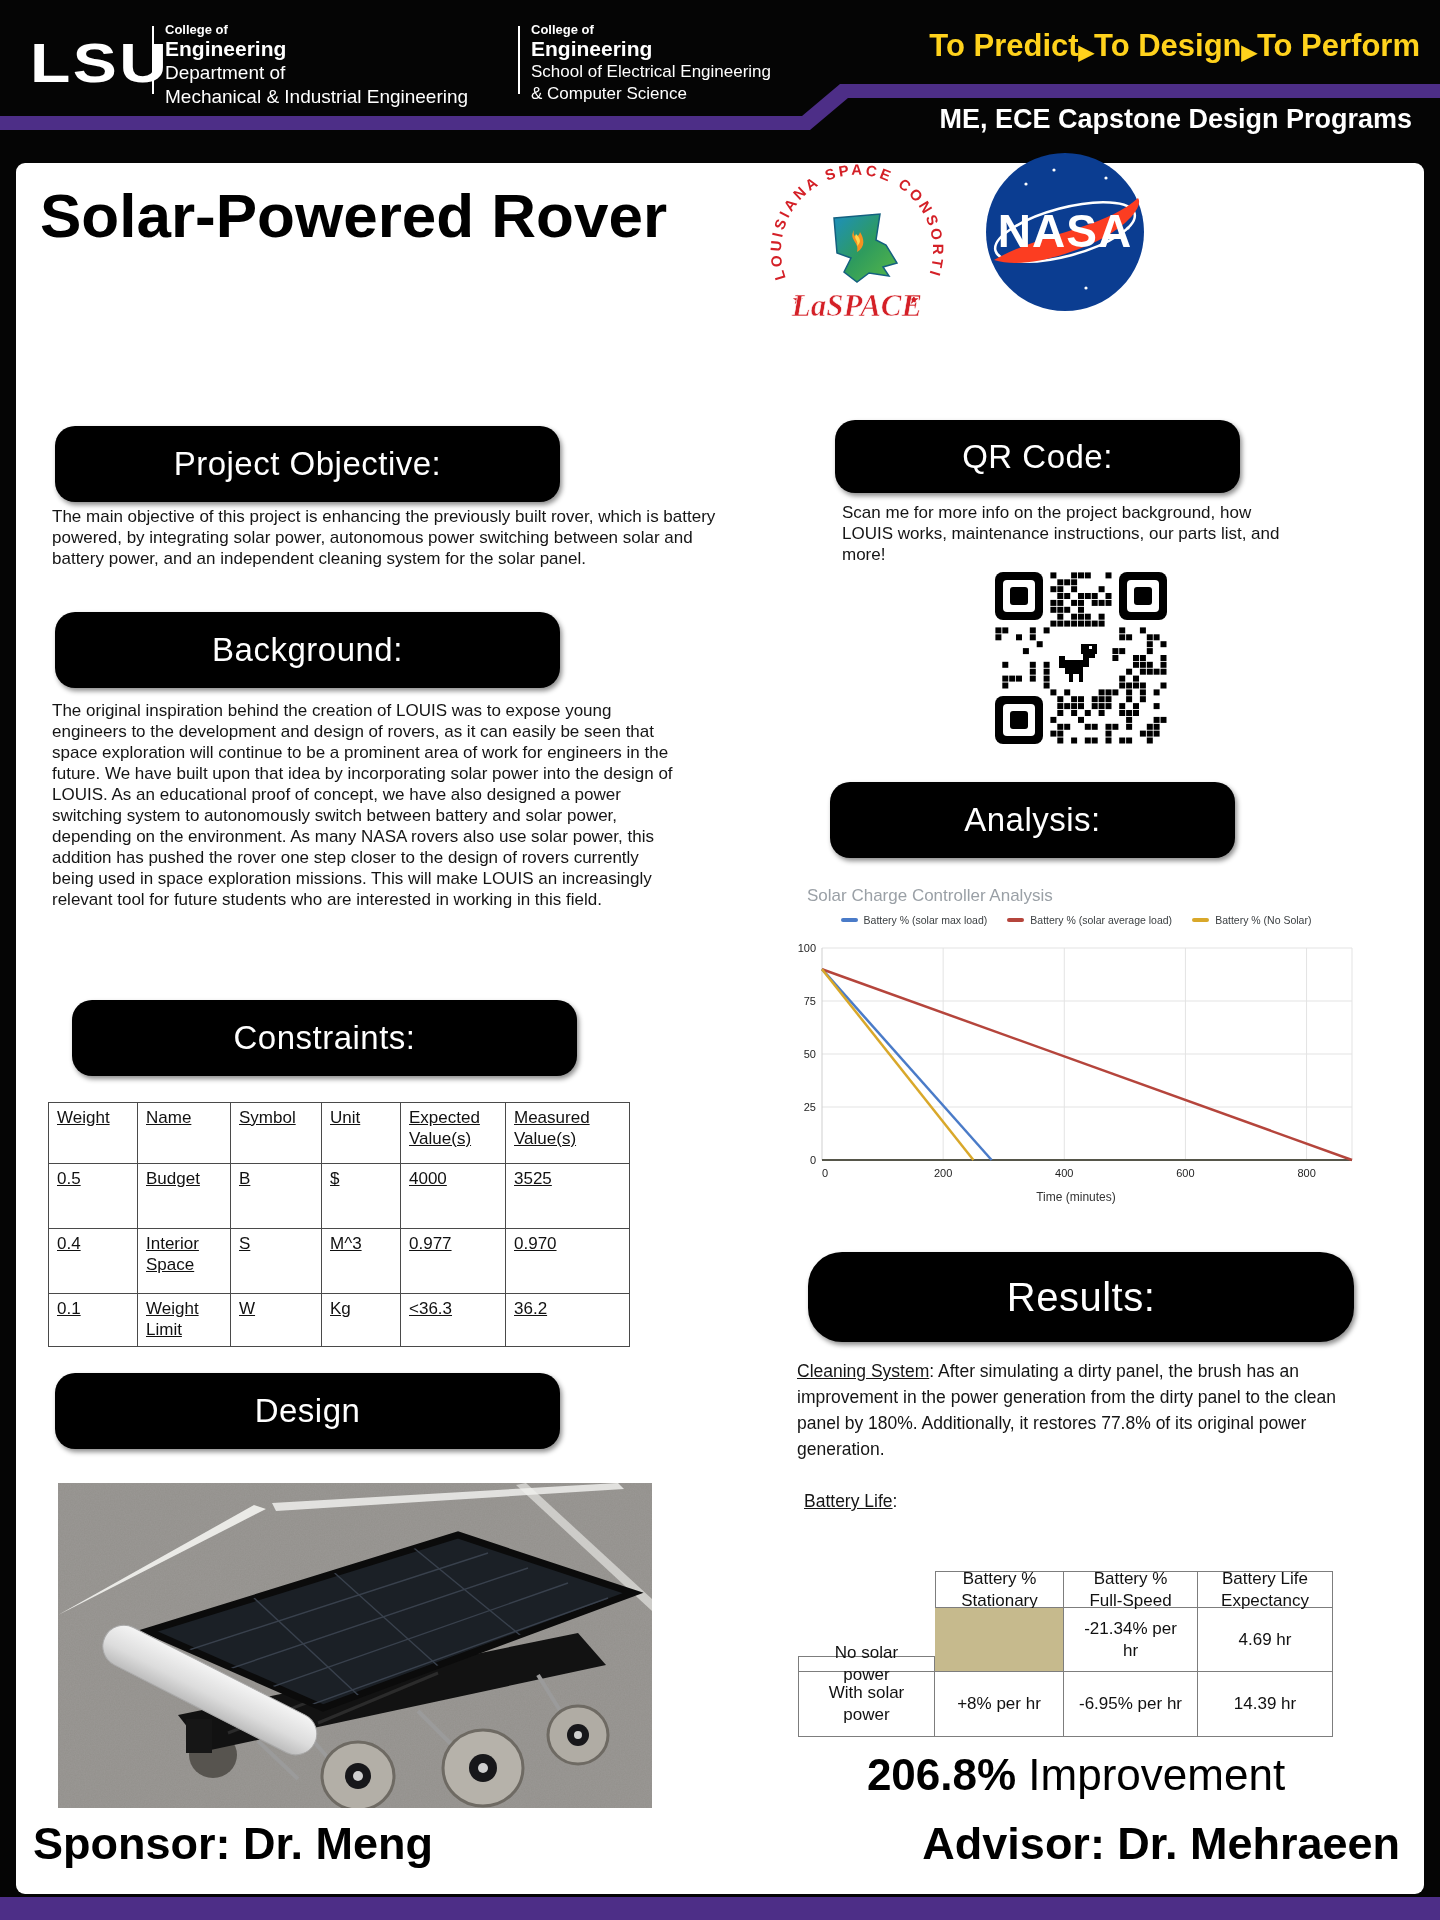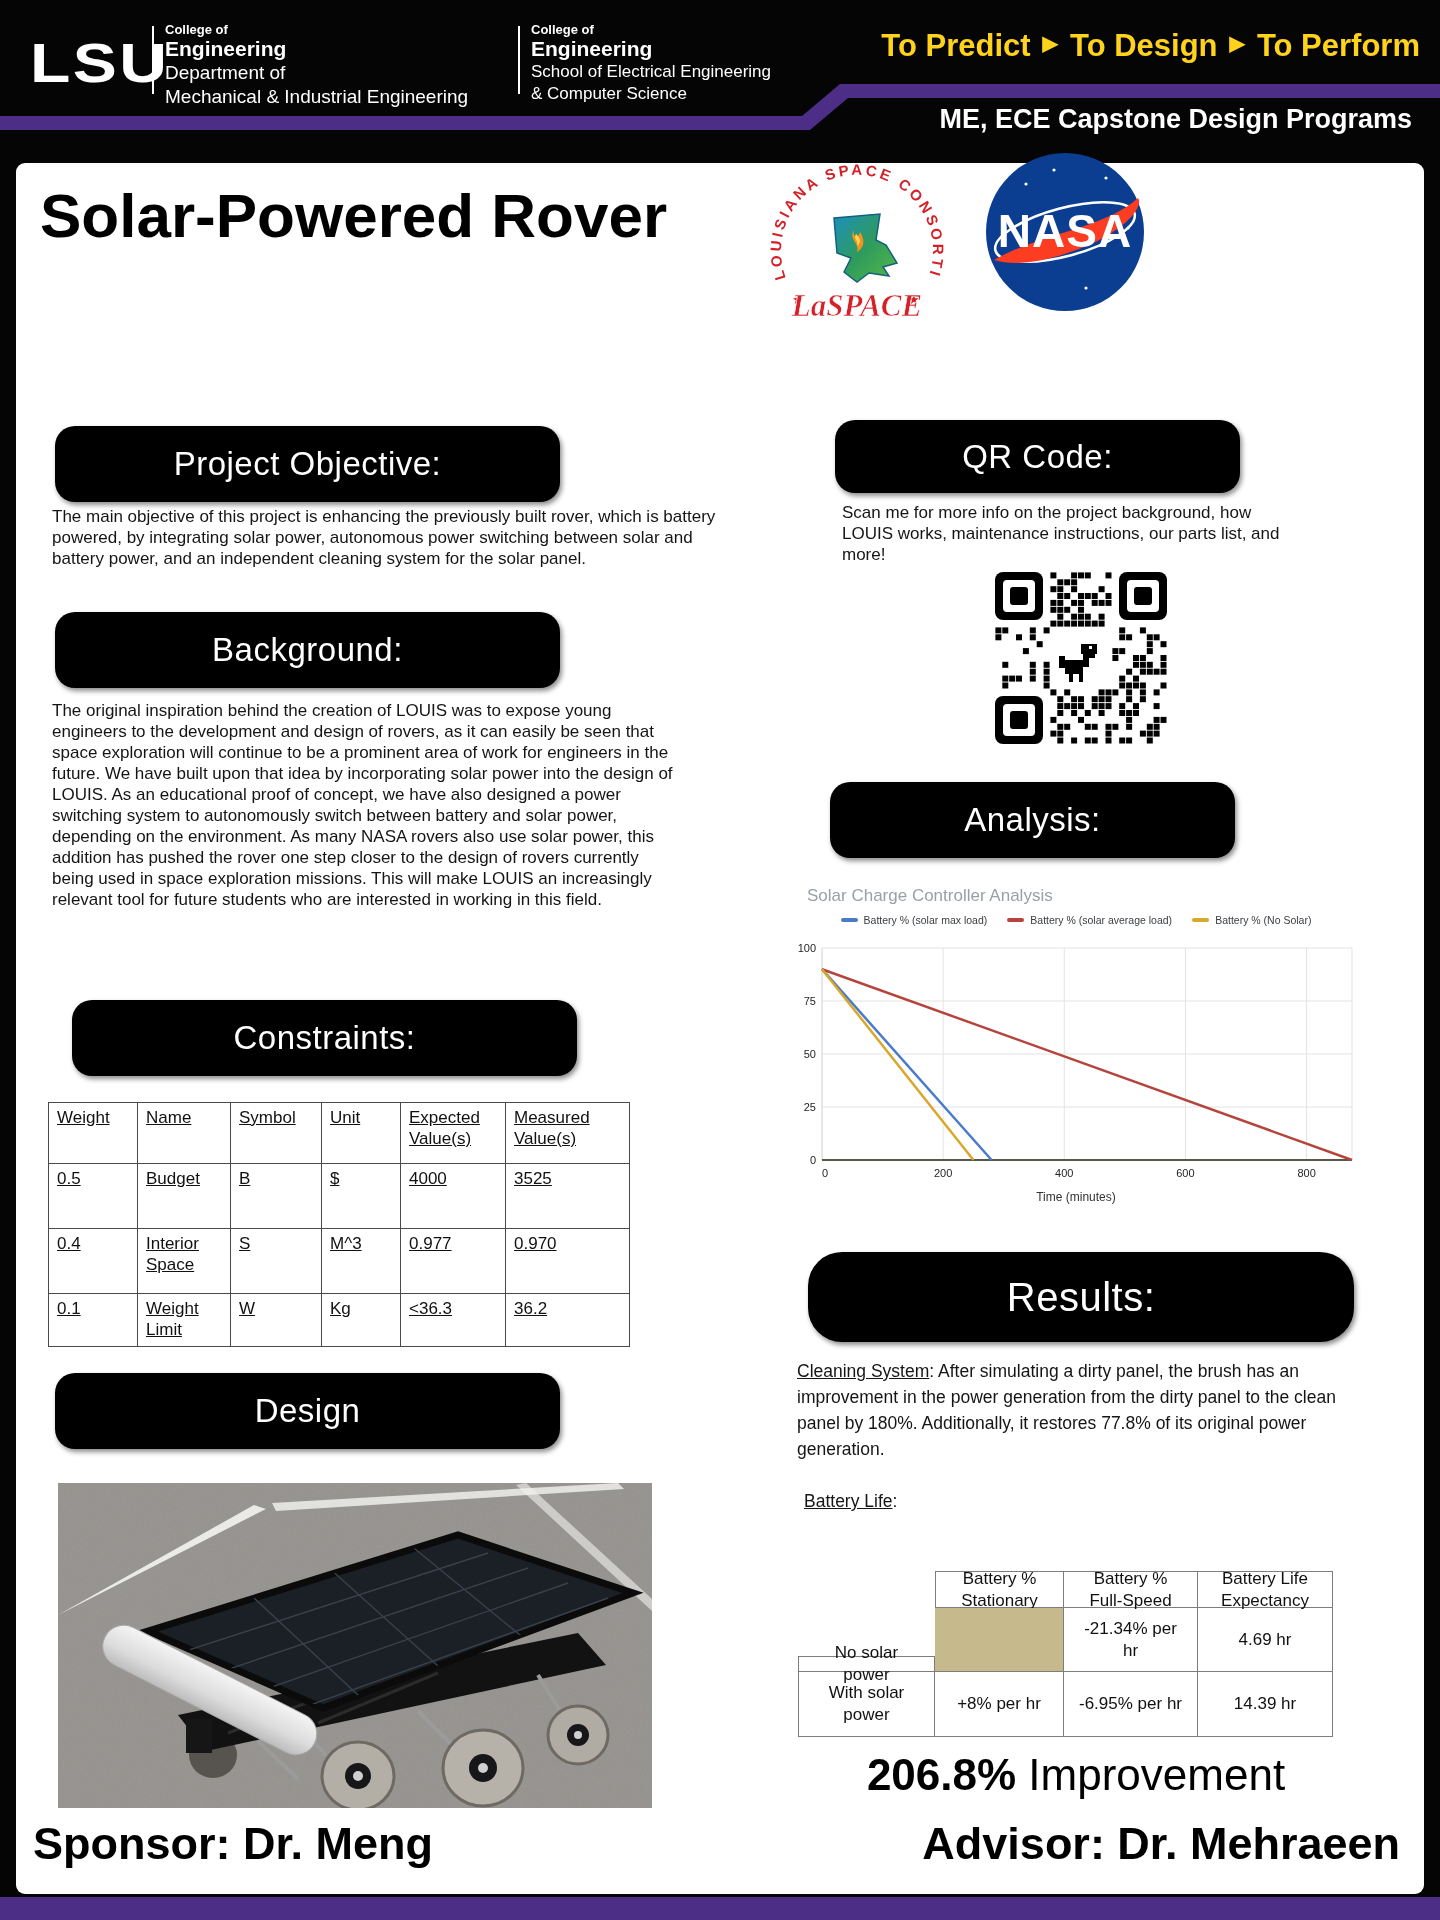--- a/index.html
+++ b/index.html
@@ -6,21 +6,21 @@
   #poster{position:relative;width:1440px;height:1920px;background:#050505;overflow:hidden;
           font-family:"Liberation Sans", sans-serif;color:#111;}
   .abs{position:absolute;}
   
   .lsu{font-weight:700;font-size:56px;color:#fff;letter-spacing:2px;transform:scaleX(1.18);transform-origin:left;}
   .hline{width:2px;background:#fff;}
   .h-small{font-size:13px;font-weight:700;color:#fff;line-height:14px;}
   .h-bold{font-size:21px;font-weight:700;color:#fff;line-height:24px;}
   .h-reg{font-size:19px;font-weight:400;color:#fff;line-height:24px;}
   .h-reg2{font-size:17px;font-weight:400;color:#fff;line-height:22px;}
-  .motto{display:flex;align-items:flex-start;gap:12px;font-size:31px;font-weight:700;color:#FFD21C;}
+  .motto{display:flex;align-items:flex-end;font-size:31px;font-weight:700;color:#FFD21C;}
   .motto .sep{font-size:20px;padding-top:3px;}
   .band-text{font-size:27px;font-weight:700;color:#fff;}
   
   .sheet{left:16px;top:163px;width:1408px;height:1731px;background:#fff;border-radius:9px;}
   .poster-title{font-size:62px;font-weight:700;color:#000;}
   .authors{font-size:36px;font-weight:700;line-height:45px;color:#000;}
   .pill{background:#000;color:#fff;border-radius:20px;display:flex;align-items:center;justify-content:center;
         box-shadow:2px 3px 5px rgba(0,0,0,.45);}
   .pill-t{font-size:33px;font-weight:400;letter-spacing:.5px;}
   .body-txt{font-size:17px;line-height:21px;color:#151515;}

